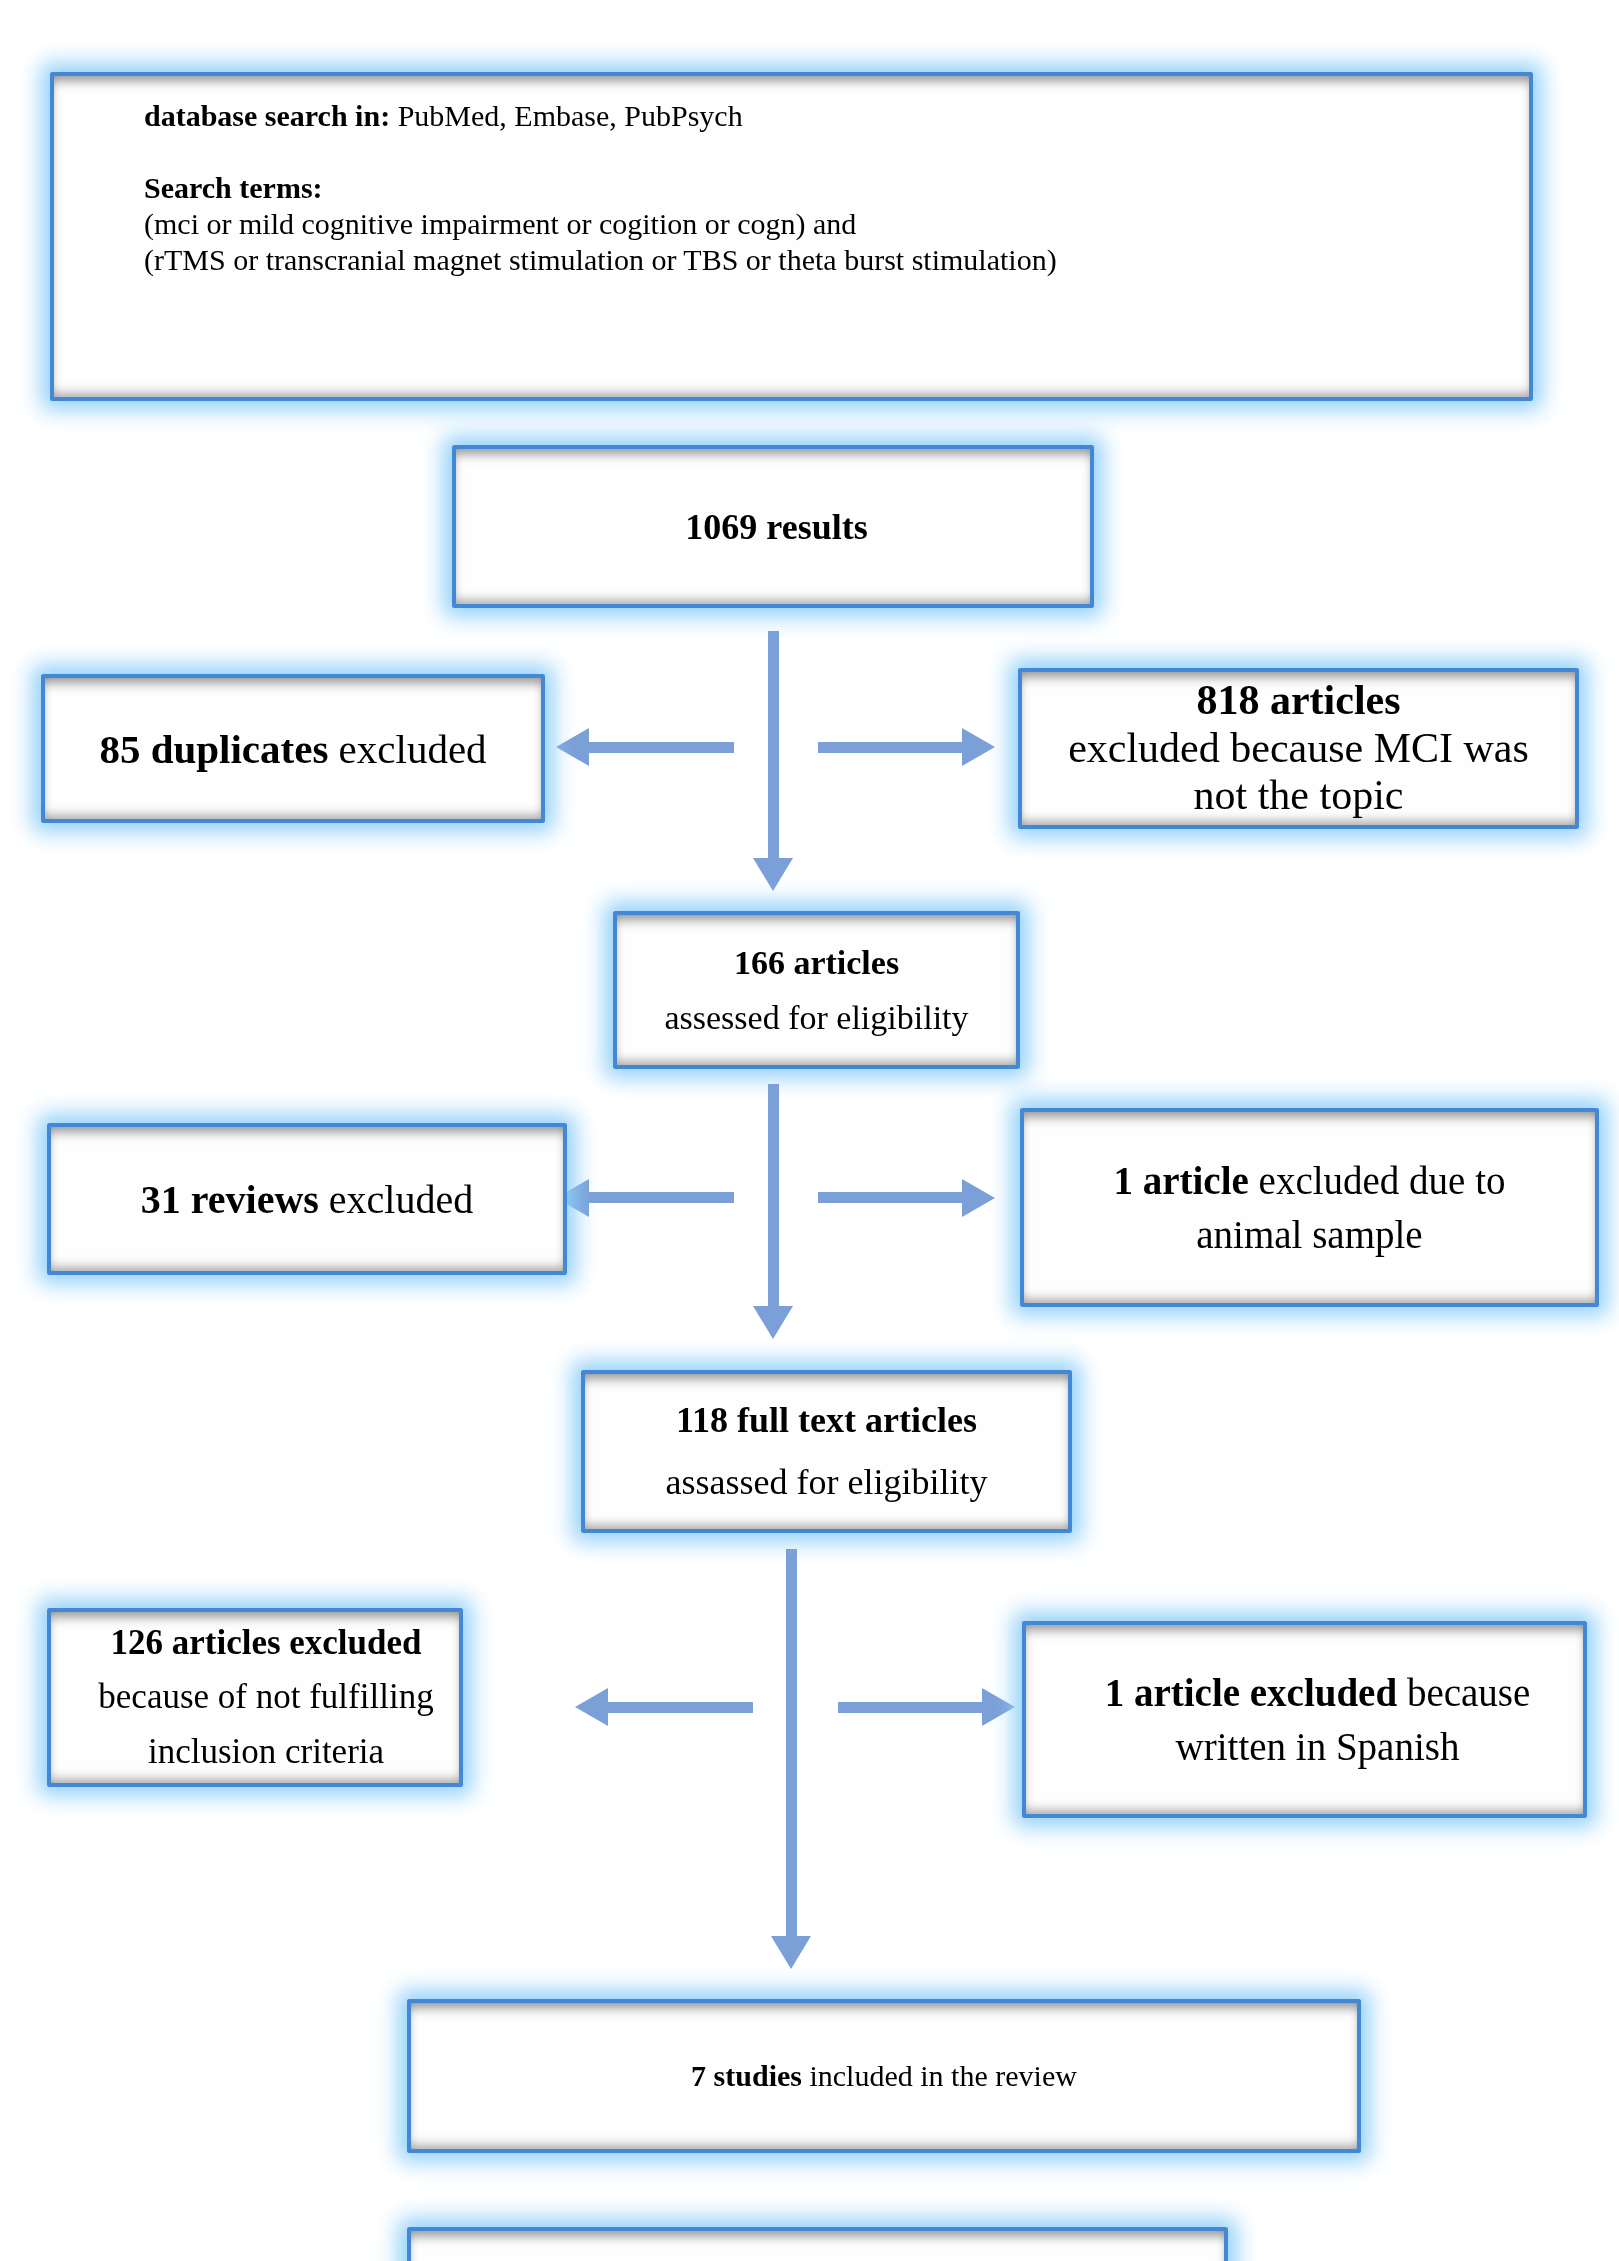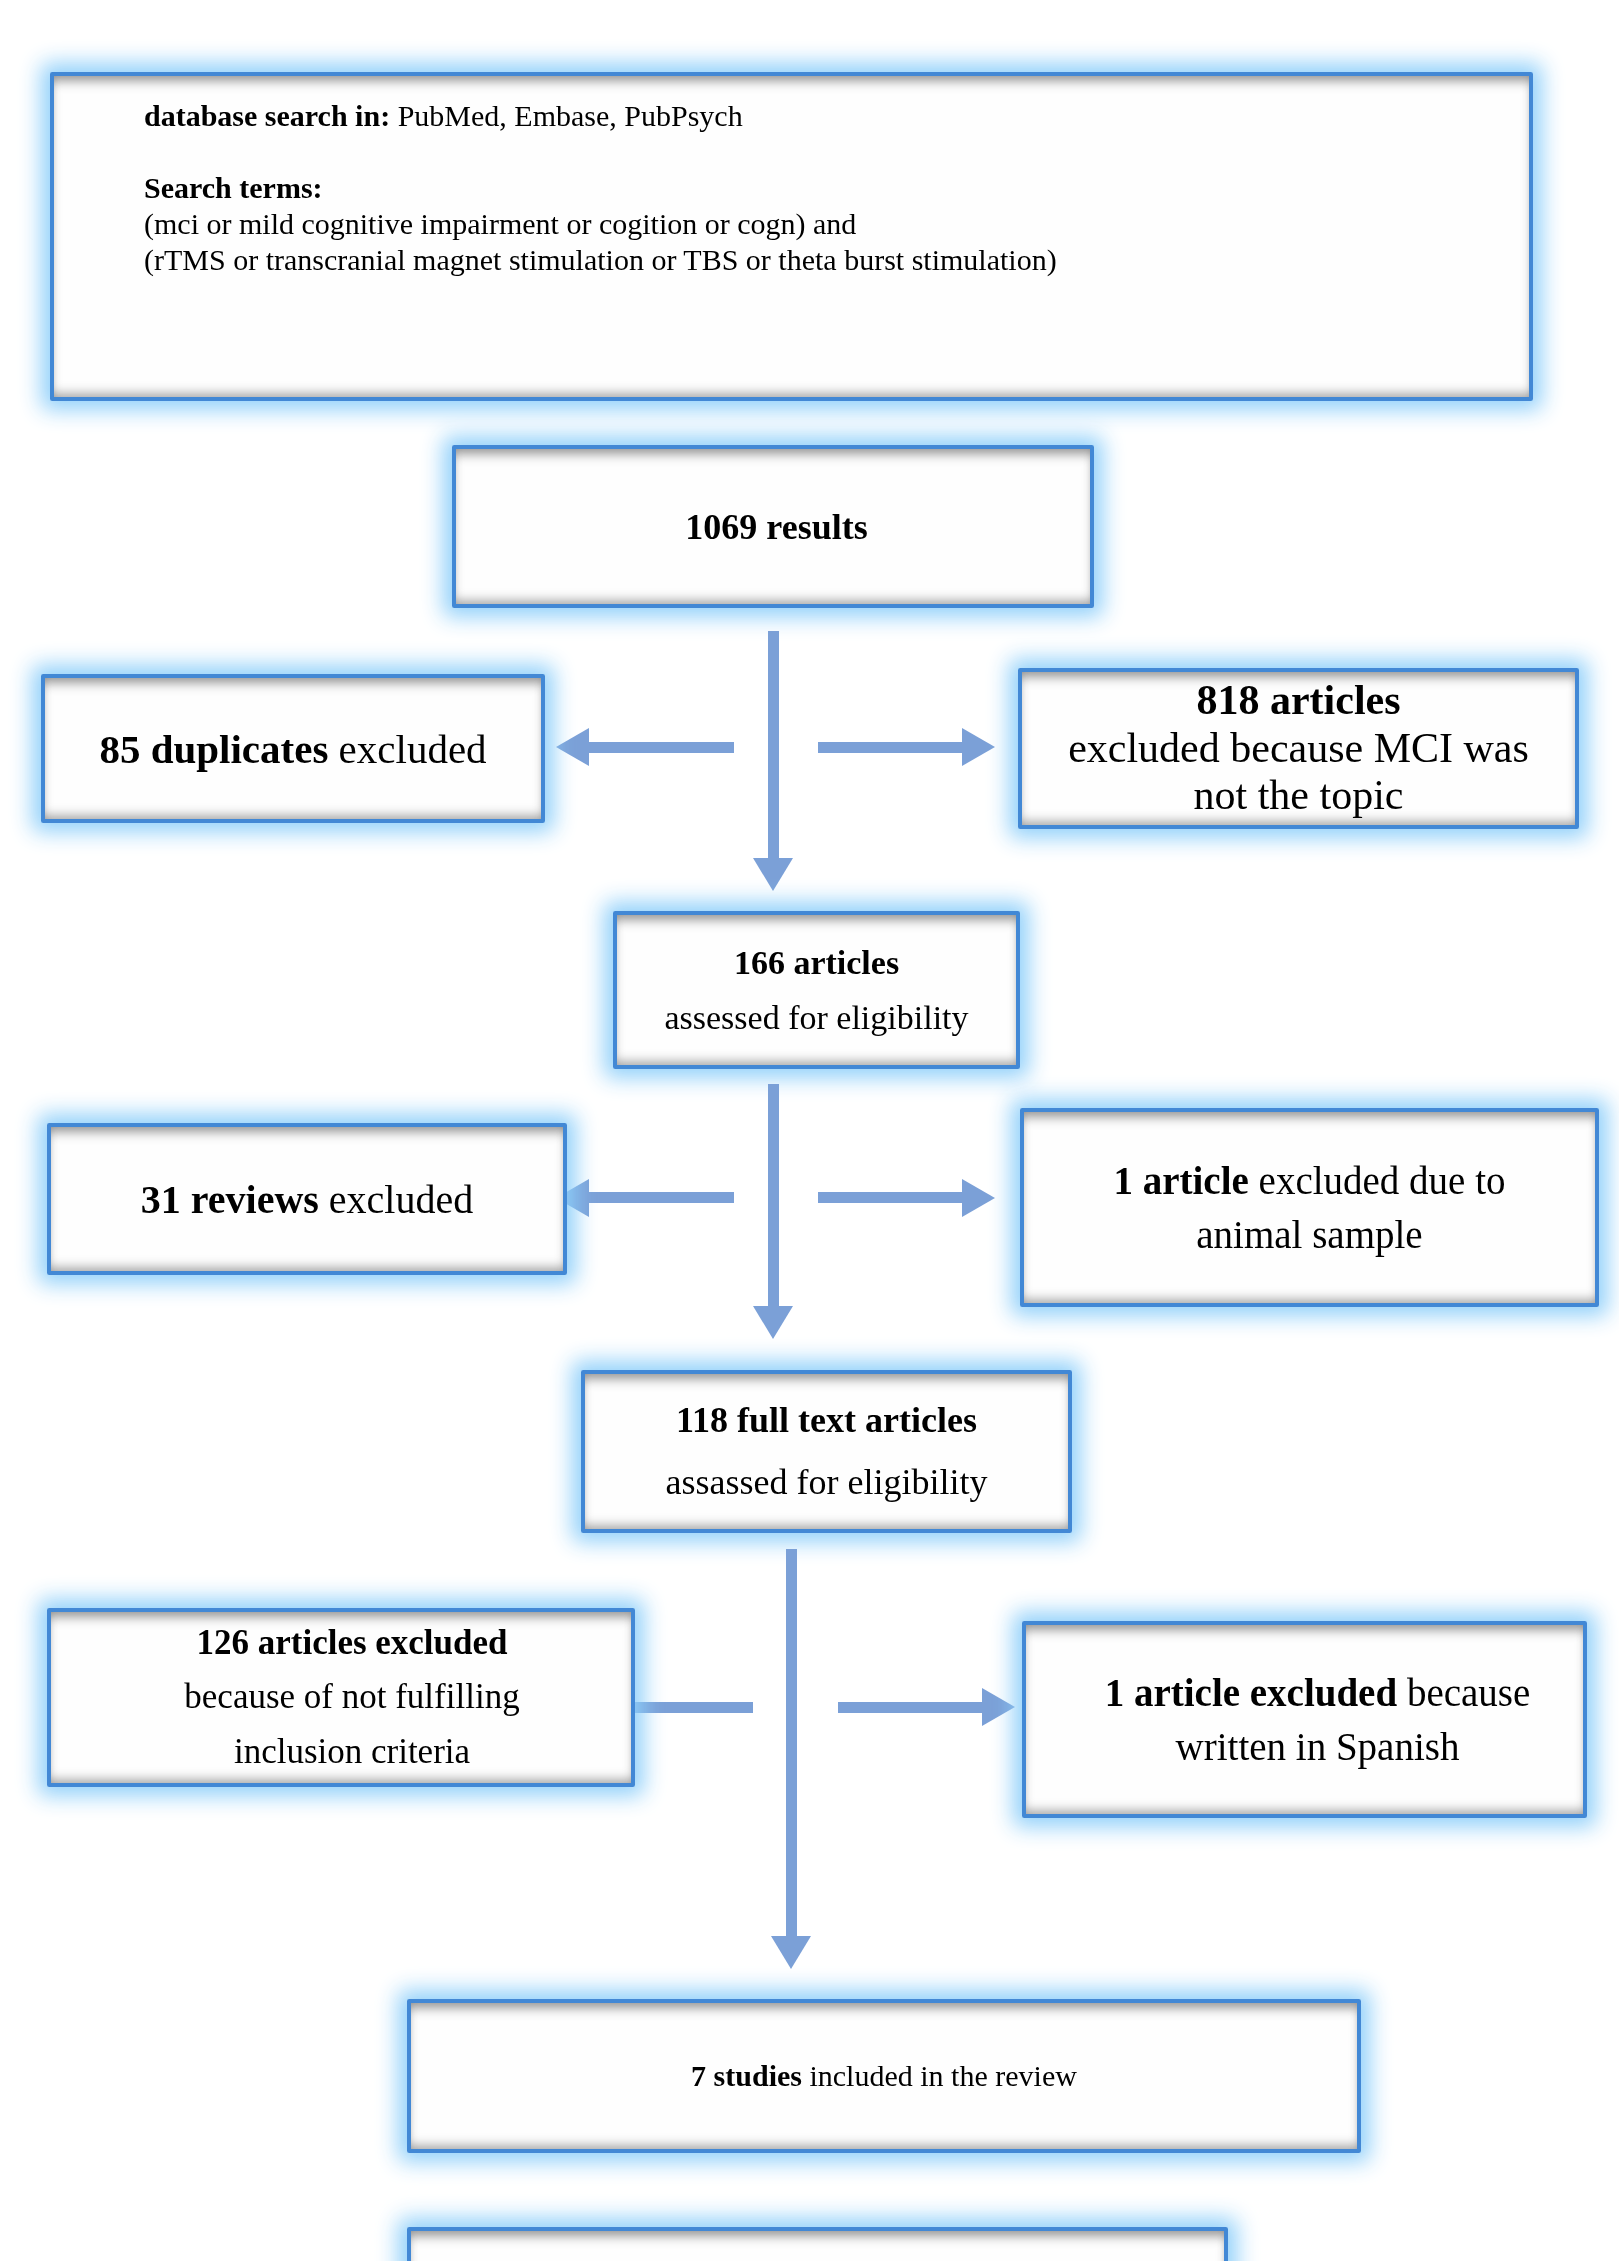--- a/index.html
+++ b/index.html
@@ -42,21 +42,21 @@
   }
   .blank-line{height:36px;}
 
   #box-1069{left:452px;top:445px;width:642px;height:163px;font-size:36px;padding-left:7px;}
   #box-85{left:41px;top:674px;width:504px;height:149px;font-size:41px;}
   #box-818{left:1018px;top:668px;width:561px;height:161px;font-size:42px;line-height:1.14;}
   #box-166{left:613px;top:911px;width:407px;height:158px;font-size:34px;line-height:1.62;}
   #box-31{left:47px;top:1123px;width:520px;height:152px;font-size:40px;}
   #box-animal{left:1020px;top:1108px;width:579px;height:199px;font-size:39px;line-height:1.38;}
   #box-134{left:581px;top:1370px;width:491px;height:163px;font-size:36px;line-height:1.72;}
-  #box-126{left:47px;top:1608px;width:588px;height:179px;font-size:35px;line-height:1.55;padding-left:22px;}
+  #box-126{left:47px;top:1608px;width:416px;height:179px;font-size:35px;line-height:1.55;padding-left:22px;}
   #box-spanish{left:1022px;top:1621px;width:565px;height:197px;font-size:39px;line-height:1.38;padding-left:26px;}
   #box-7{left:407px;top:1999px;width:954px;height:154px;font-size:30px;}
   #box-5{left:407px;top:2227px;width:821px;height:156px;font-size:30px;}
 
   
   .arrow-line{position:absolute;background:#7ba0d7;}
   .head{position:absolute;width:0;height:0;}
   .head-down{border-left:20.4px solid transparent;border-right:20.4px solid transparent;border-top:33px solid #7ba0d7;}
   .head-left{border-top:19px solid transparent;border-bottom:19px solid transparent;border-right:33px solid #7ba0d7;}
   .head-right{border-top:19px solid transparent;border-bottom:19px solid transparent;border-left:33px solid #7ba0d7;}

